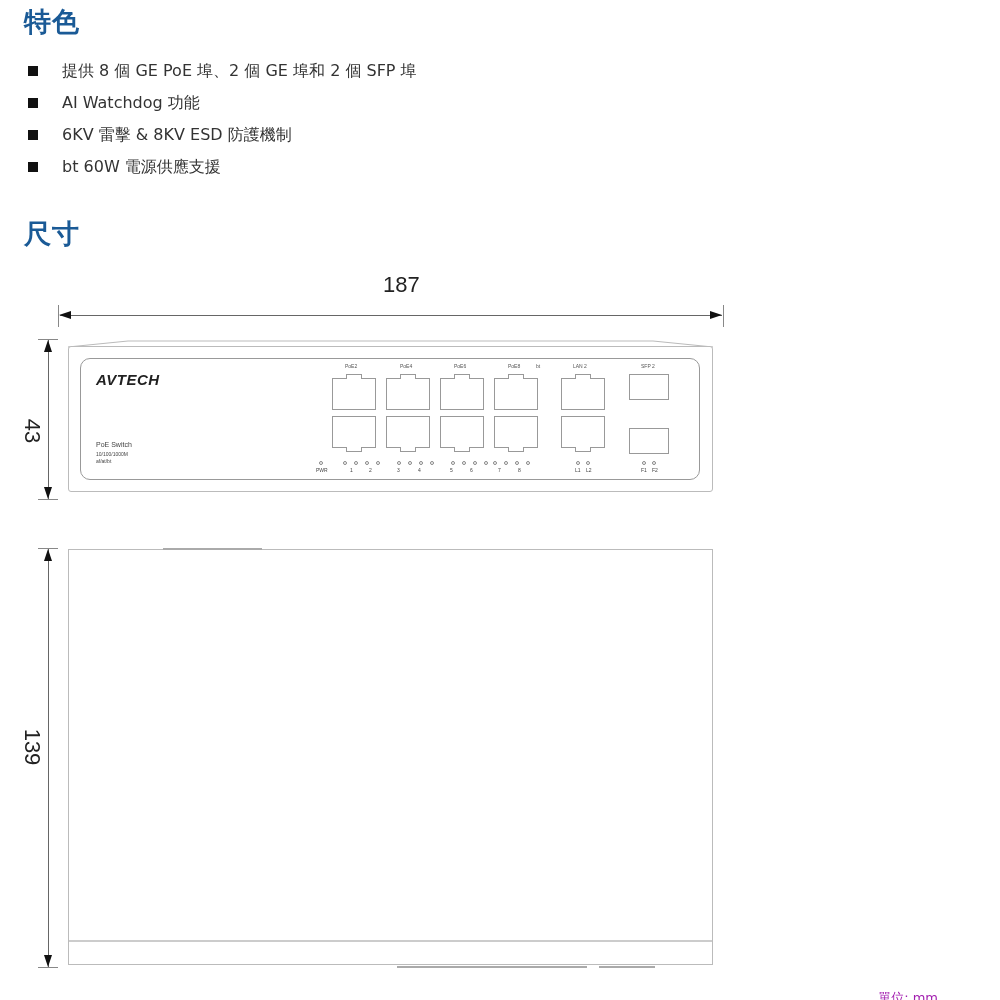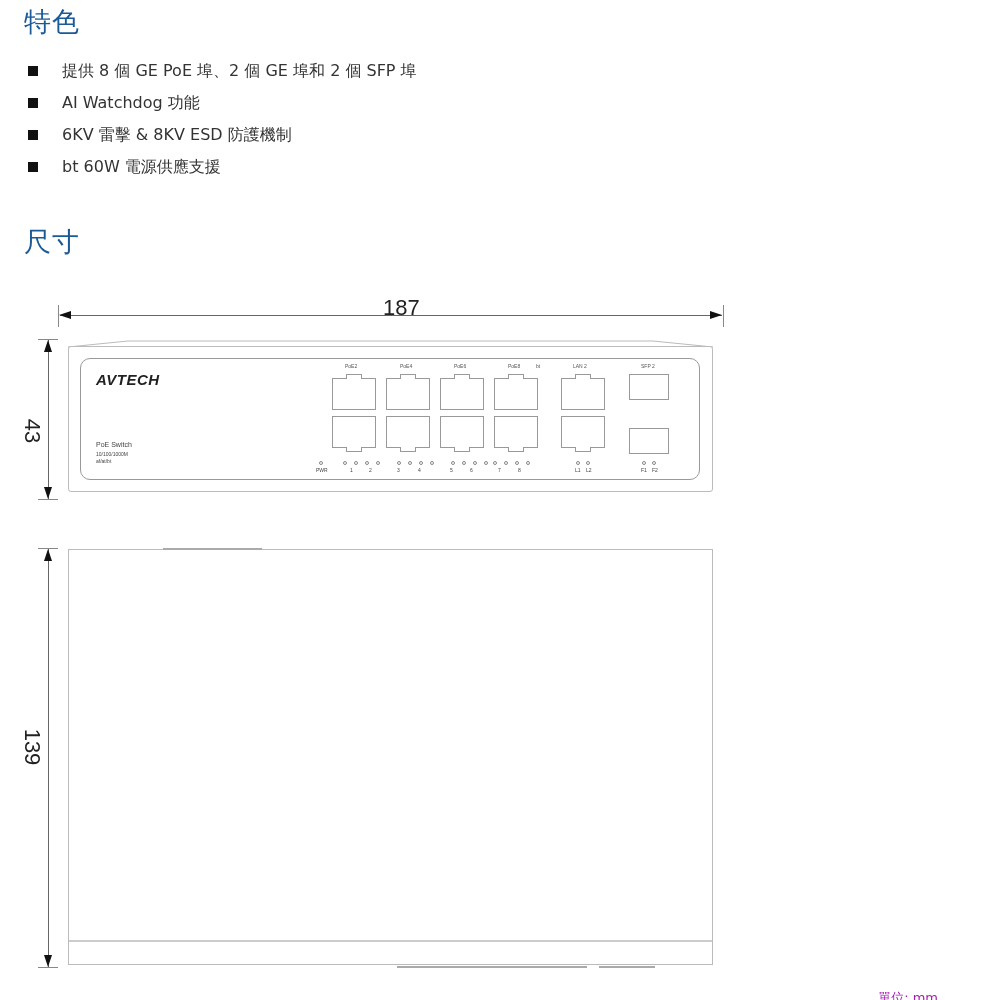--- a/index.html
+++ b/index.html
@@ -1,19 +1,19 @@
 <!DOCTYPE html>
 <html><head>
 <meta charset="utf-8">
 <style>
   html, body { margin:0; padding:0; background:#ffffff; }
   body { width:1000px; height:1000px; position:relative; overflow:hidden; font-family:"DejaVu Sans", sans-serif; color:#333; }
-  .section-title { position:absolute; left:24px; font-size:27px; font-weight:normal; color:#1a5a96; letter-spacing:1px; }
+  .section-title { position:absolute; left:24px; font-size:27px; font-weight:bold; color:#1a5a96; letter-spacing:1px; }
   #title-features { top:4px; }
-  #title-dimensions { top:224px; }
+  #title-dimensions { top:216px; }
   .feature-list { position:absolute; left:28px; top:58px; margin:0; padding:0; list-style:none; }
   .feature-list li { position:relative; height:32px; line-height:26px; font-size:16px; color:#333; }
   .feature-list li .bullet { position:absolute; left:0; top:8px; width:10px; height:10px; background:#111; }
   .feature-list li .text { position:absolute; left:34px; top:0; white-space:nowrap; }
 
   .dim-label { position:absolute; font-family:"Liberation Sans", sans-serif; font-size:22px; color:#222; }
   .hline, .vline { position:absolute; background:#666; }
   .tick { position:absolute; background:#888; }
   .arrow { position:absolute; width:0; height:0; }
 
@@ -54,21 +54,21 @@
     <span class="text">6KV 雷擊  &amp; 8KV ESD 防護機制</span>
   </li>
   <li>
     <span class="bullet"></span>
     <span class="text">bt 60W 電源供應支援</span>
   </li>
 </ul>
 
 <div id="title-dimensions" class="section-title">尺寸</div>
 
-<div class="dim-label" style="left:383px; top:295px;">187</div>
+<div class="dim-label" style="left:383px; top:272px;">187</div>
 <div class="tick" style="left:58px; top:305px; width:1px; height:22px;"></div>
 <div class="tick" style="left:723px; top:305px; width:1px; height:22px;"></div>
 <div class="hline" style="left:60px; top:315px; width:662px; height:1px;"></div>
 <div class="arrow" style="left:59px; top:311px; border-top:4px solid transparent; border-bottom:4px solid transparent; border-right:12px solid #111;"></div>
 <div class="arrow" style="left:710px; top:311px; border-top:4px solid transparent; border-bottom:4px solid transparent; border-left:12px solid #111;"></div>
 
 <div class="tick" style="left:38px; top:339px; width:20px; height:1px;"></div>
 <div class="tick" style="left:38px; top:499px; width:20px; height:1px;"></div>
 <div class="vline" style="left:48px; top:340px; width:1px; height:159px;"></div>
 <div class="arrow" style="left:44px; top:340px; border-left:4px solid transparent; border-right:4px solid transparent; border-bottom:12px solid #111;"></div>

